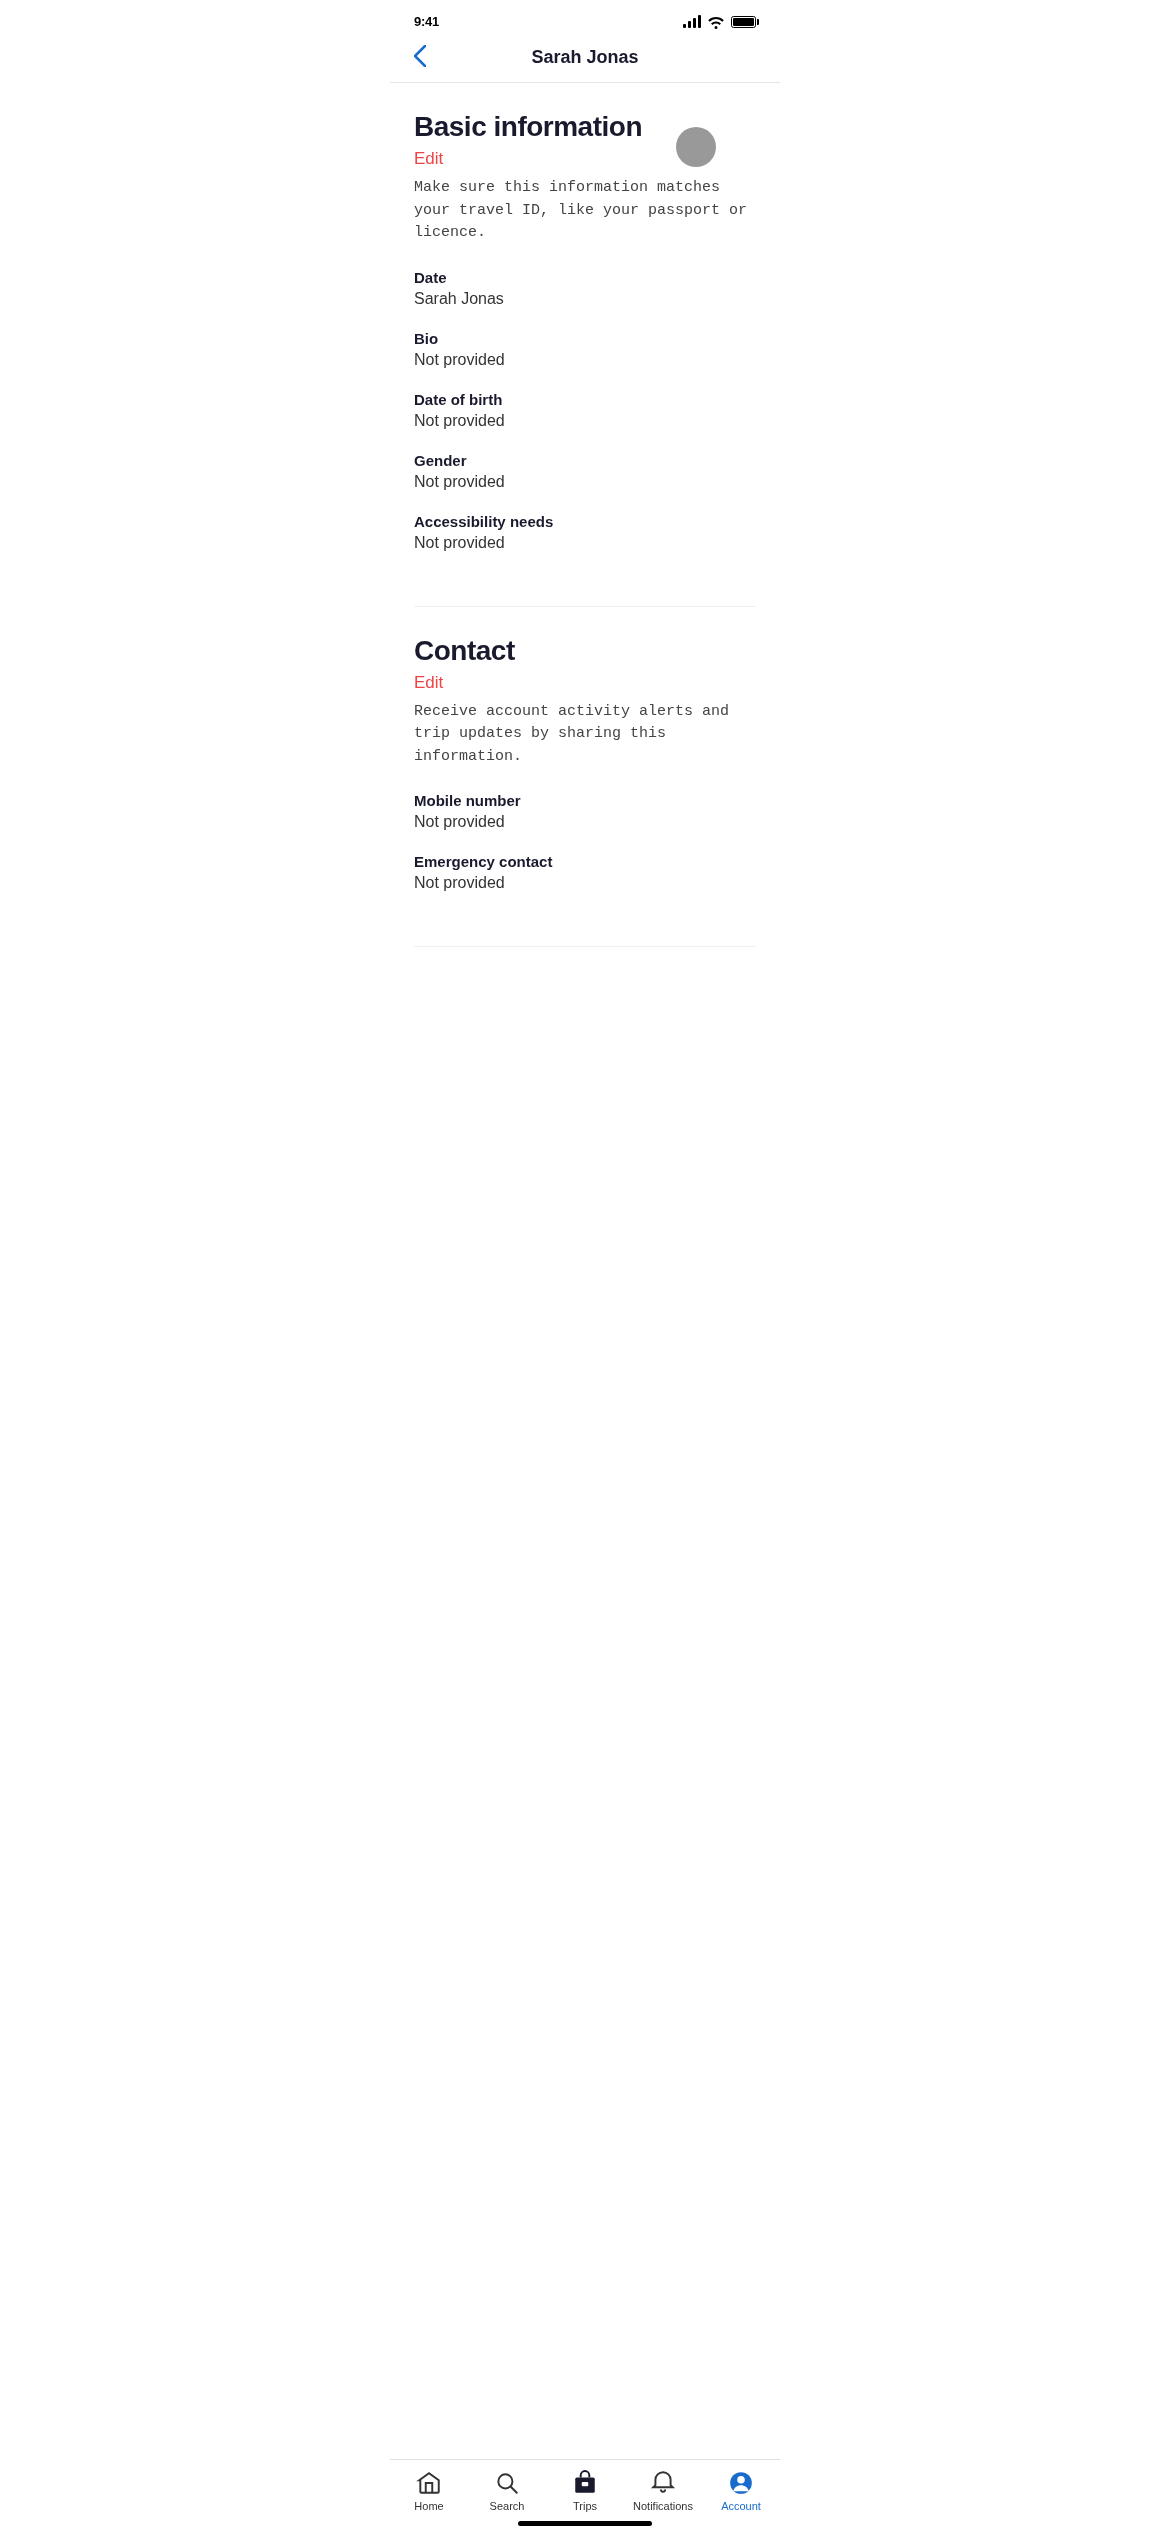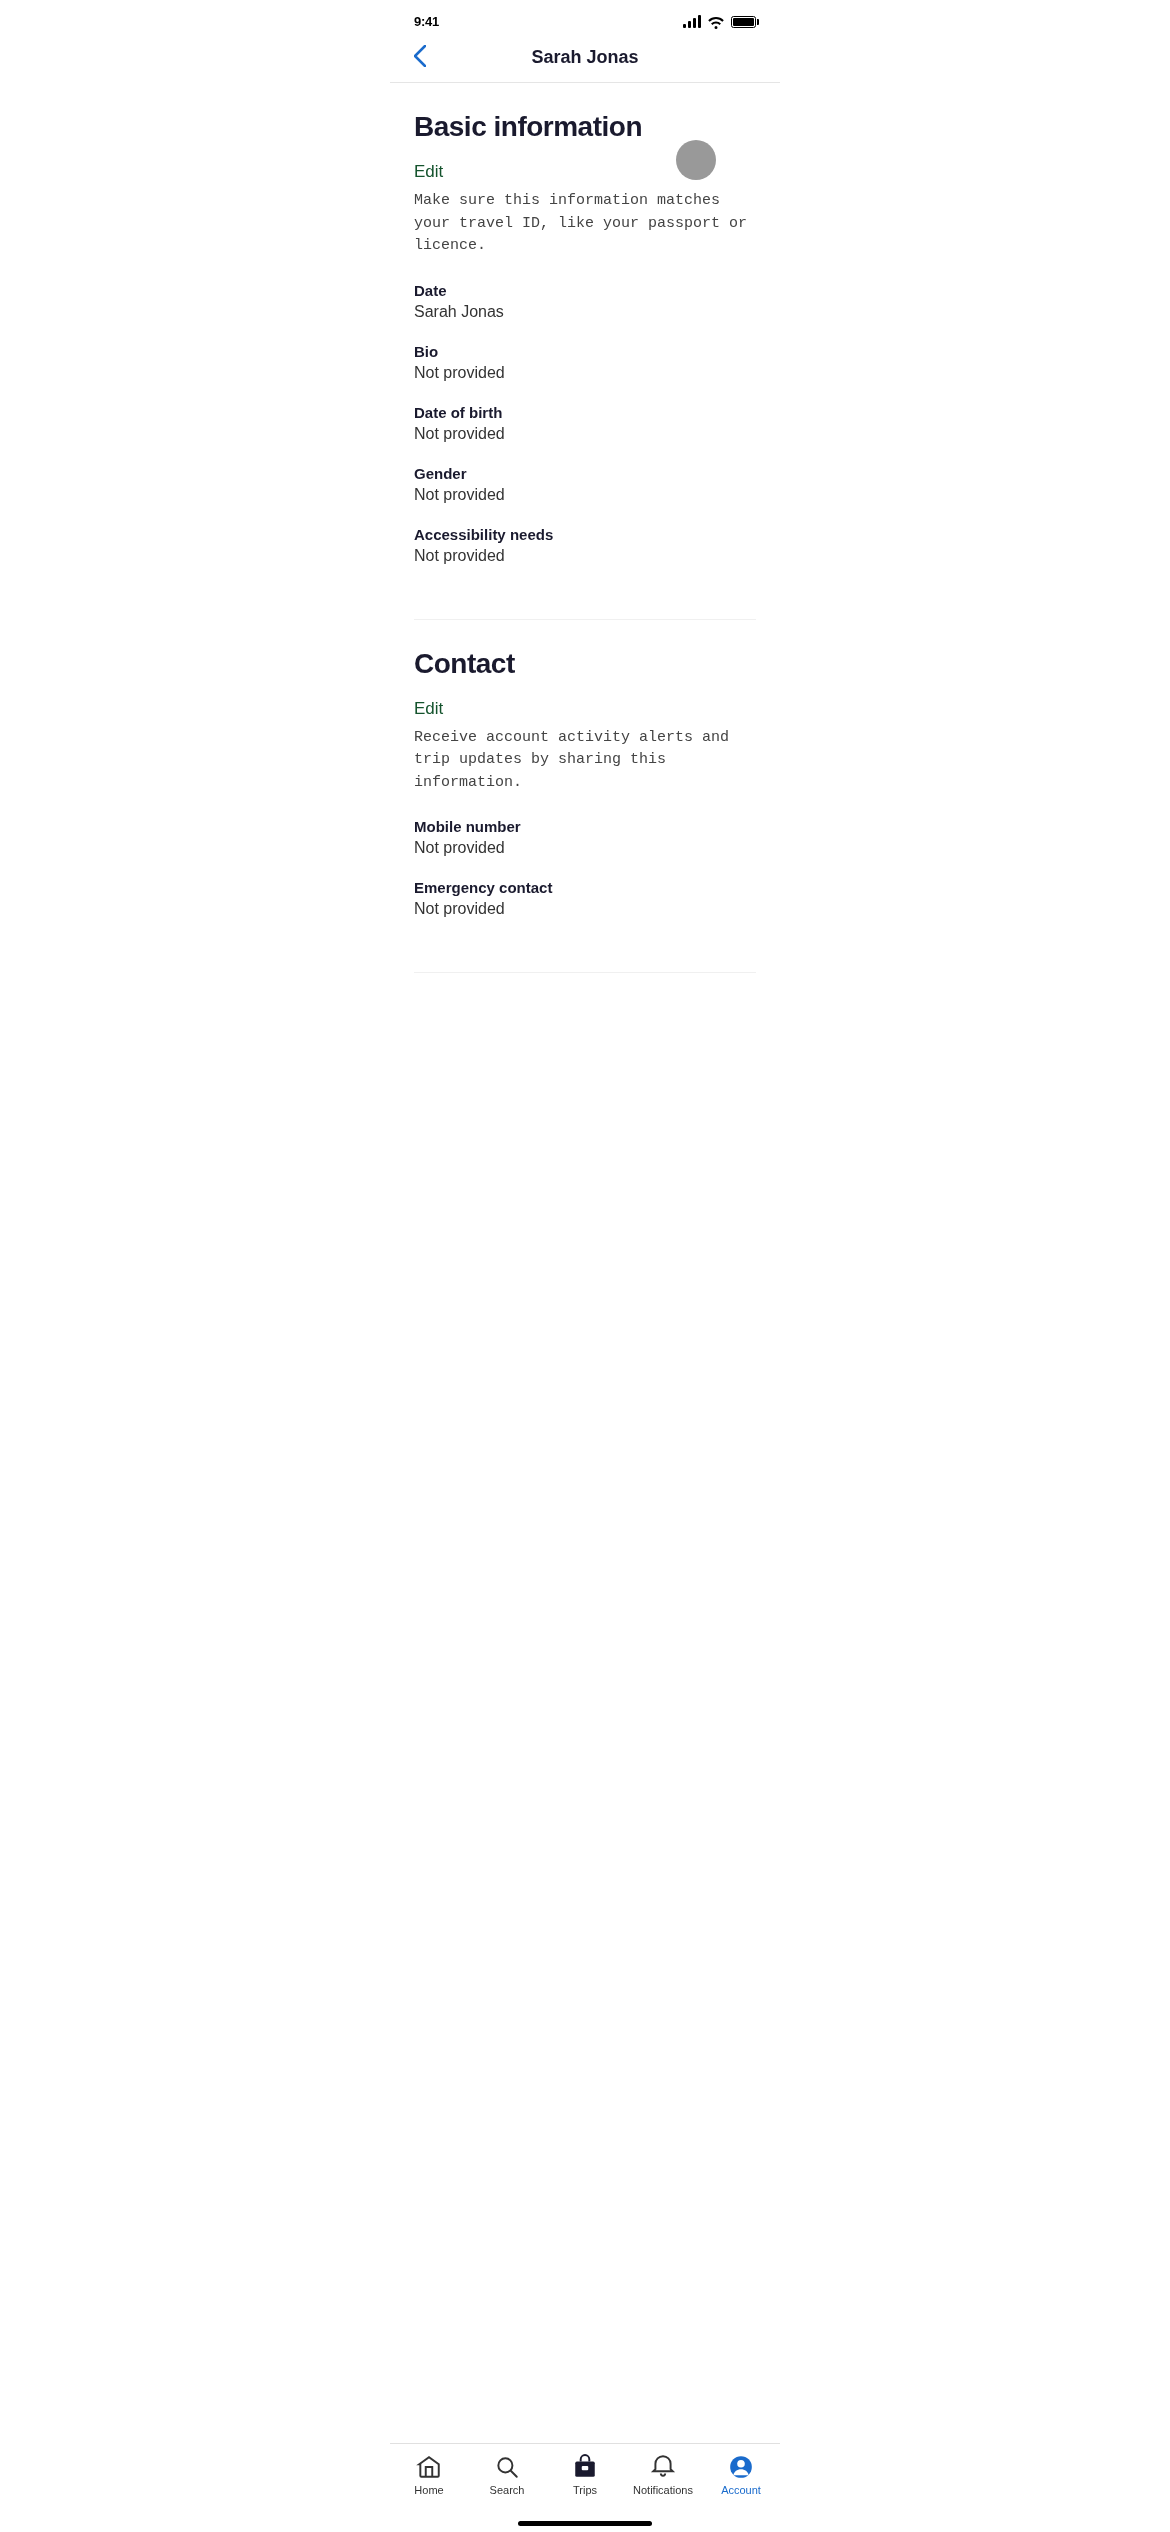--- a/index.html
+++ b/index.html
@@ -130,28 +130,27 @@
     }
 
     .section-title {
       font-size: 28px;
       font-weight: 800;
       color: #1a1a2e;
       letter-spacing: -0.5px;
     }
 
     .edit-button {
-      color: #14532d;
+      color: #ef4444;
       font-size: 17px;
       font-weight: 500;
       background: none;
       border: none;
       cursor: pointer;
       padding-top: 6px;
-      margin-top: 13px;
     }
 
     .section-description {
       font-size: 15px;
       color: #444;
       line-height: 1.5;
       margin-top: 8px;
       margin-bottom: 24px;
       font-family: Liberation Mono, monospace;
     }
@@ -178,21 +177,21 @@
       color: #1a1a2e;
     }
 
     .section-header-wrapper {
       position: relative;
     }
 
     
     .tab-bar {
       position: fixed;
-      bottom: 16px;
+      bottom: 0;
       left: 50%;
       transform: translateX(-50%);
       width: 390px;
       background: #ffffff;
       border-top: 1px solid #e0e0e0;
       display: flex;
       justify-content: space-around;
       align-items: center;
       padding: 10px 0 20px;
       z-index: 100;

